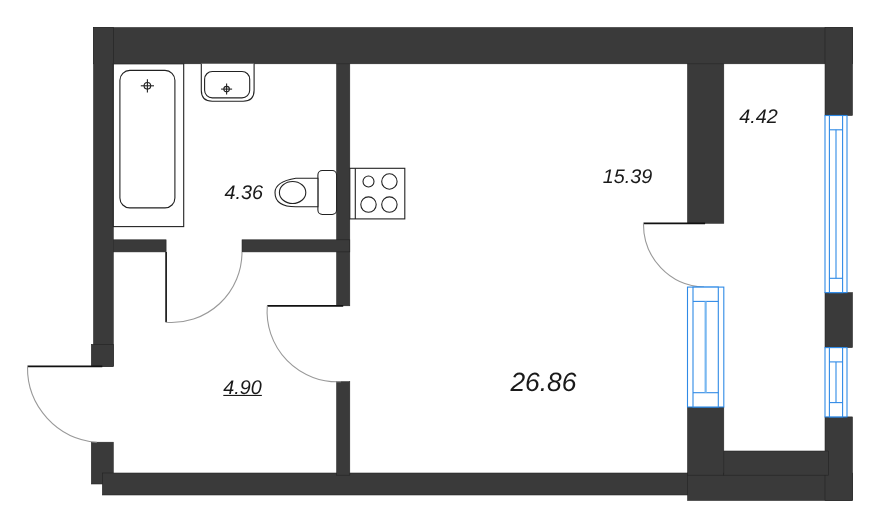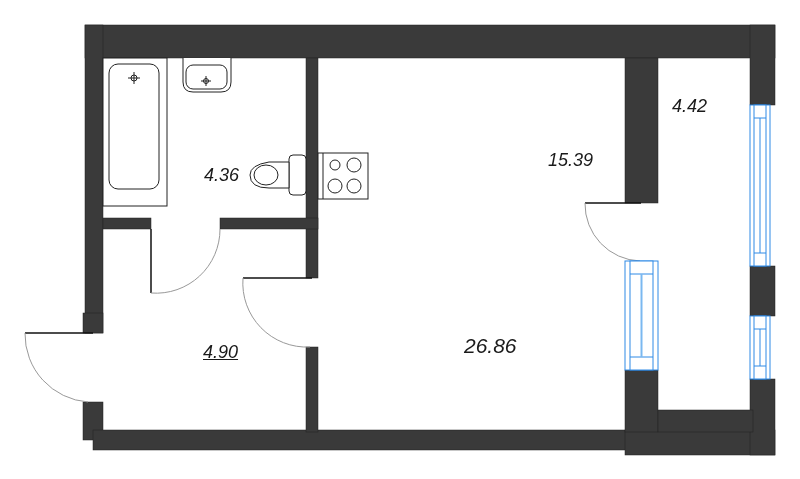--- a/index.html
+++ b/index.html
@@ -1,20 +1,20 @@
 <!DOCTYPE html>
 <html><head>
 <meta charset="utf-8">
 <style>
   html, body { margin:0; padding:0; background:#ffffff; }
   body { width:800px; height:479px; position:relative; overflow:hidden; font-family:"Liberation Sans", sans-serif; }
   svg { position:absolute; left:0; top:0; }
   .lbl { position:absolute; font-style:italic; color:#1a1a1a; font-family:"Liberation Sans", sans-serif; white-space:nowrap; }
   .small { font-size:18px; }
-  .big { font-size:21px; }
+  .big { font-size:24px; }
 </style>
 </head>
 <body>
 
 <svg width="800" height="479" viewBox="0 0 800 479" xmlns="http://www.w3.org/2000/svg">
   <g fill="#3a3a3a" stroke="#222" stroke-width="0.5">
 
     <rect x="85" y="25" width="690" height="33"></rect>
 
     <rect x="85" y="25" width="18" height="308"></rect>

